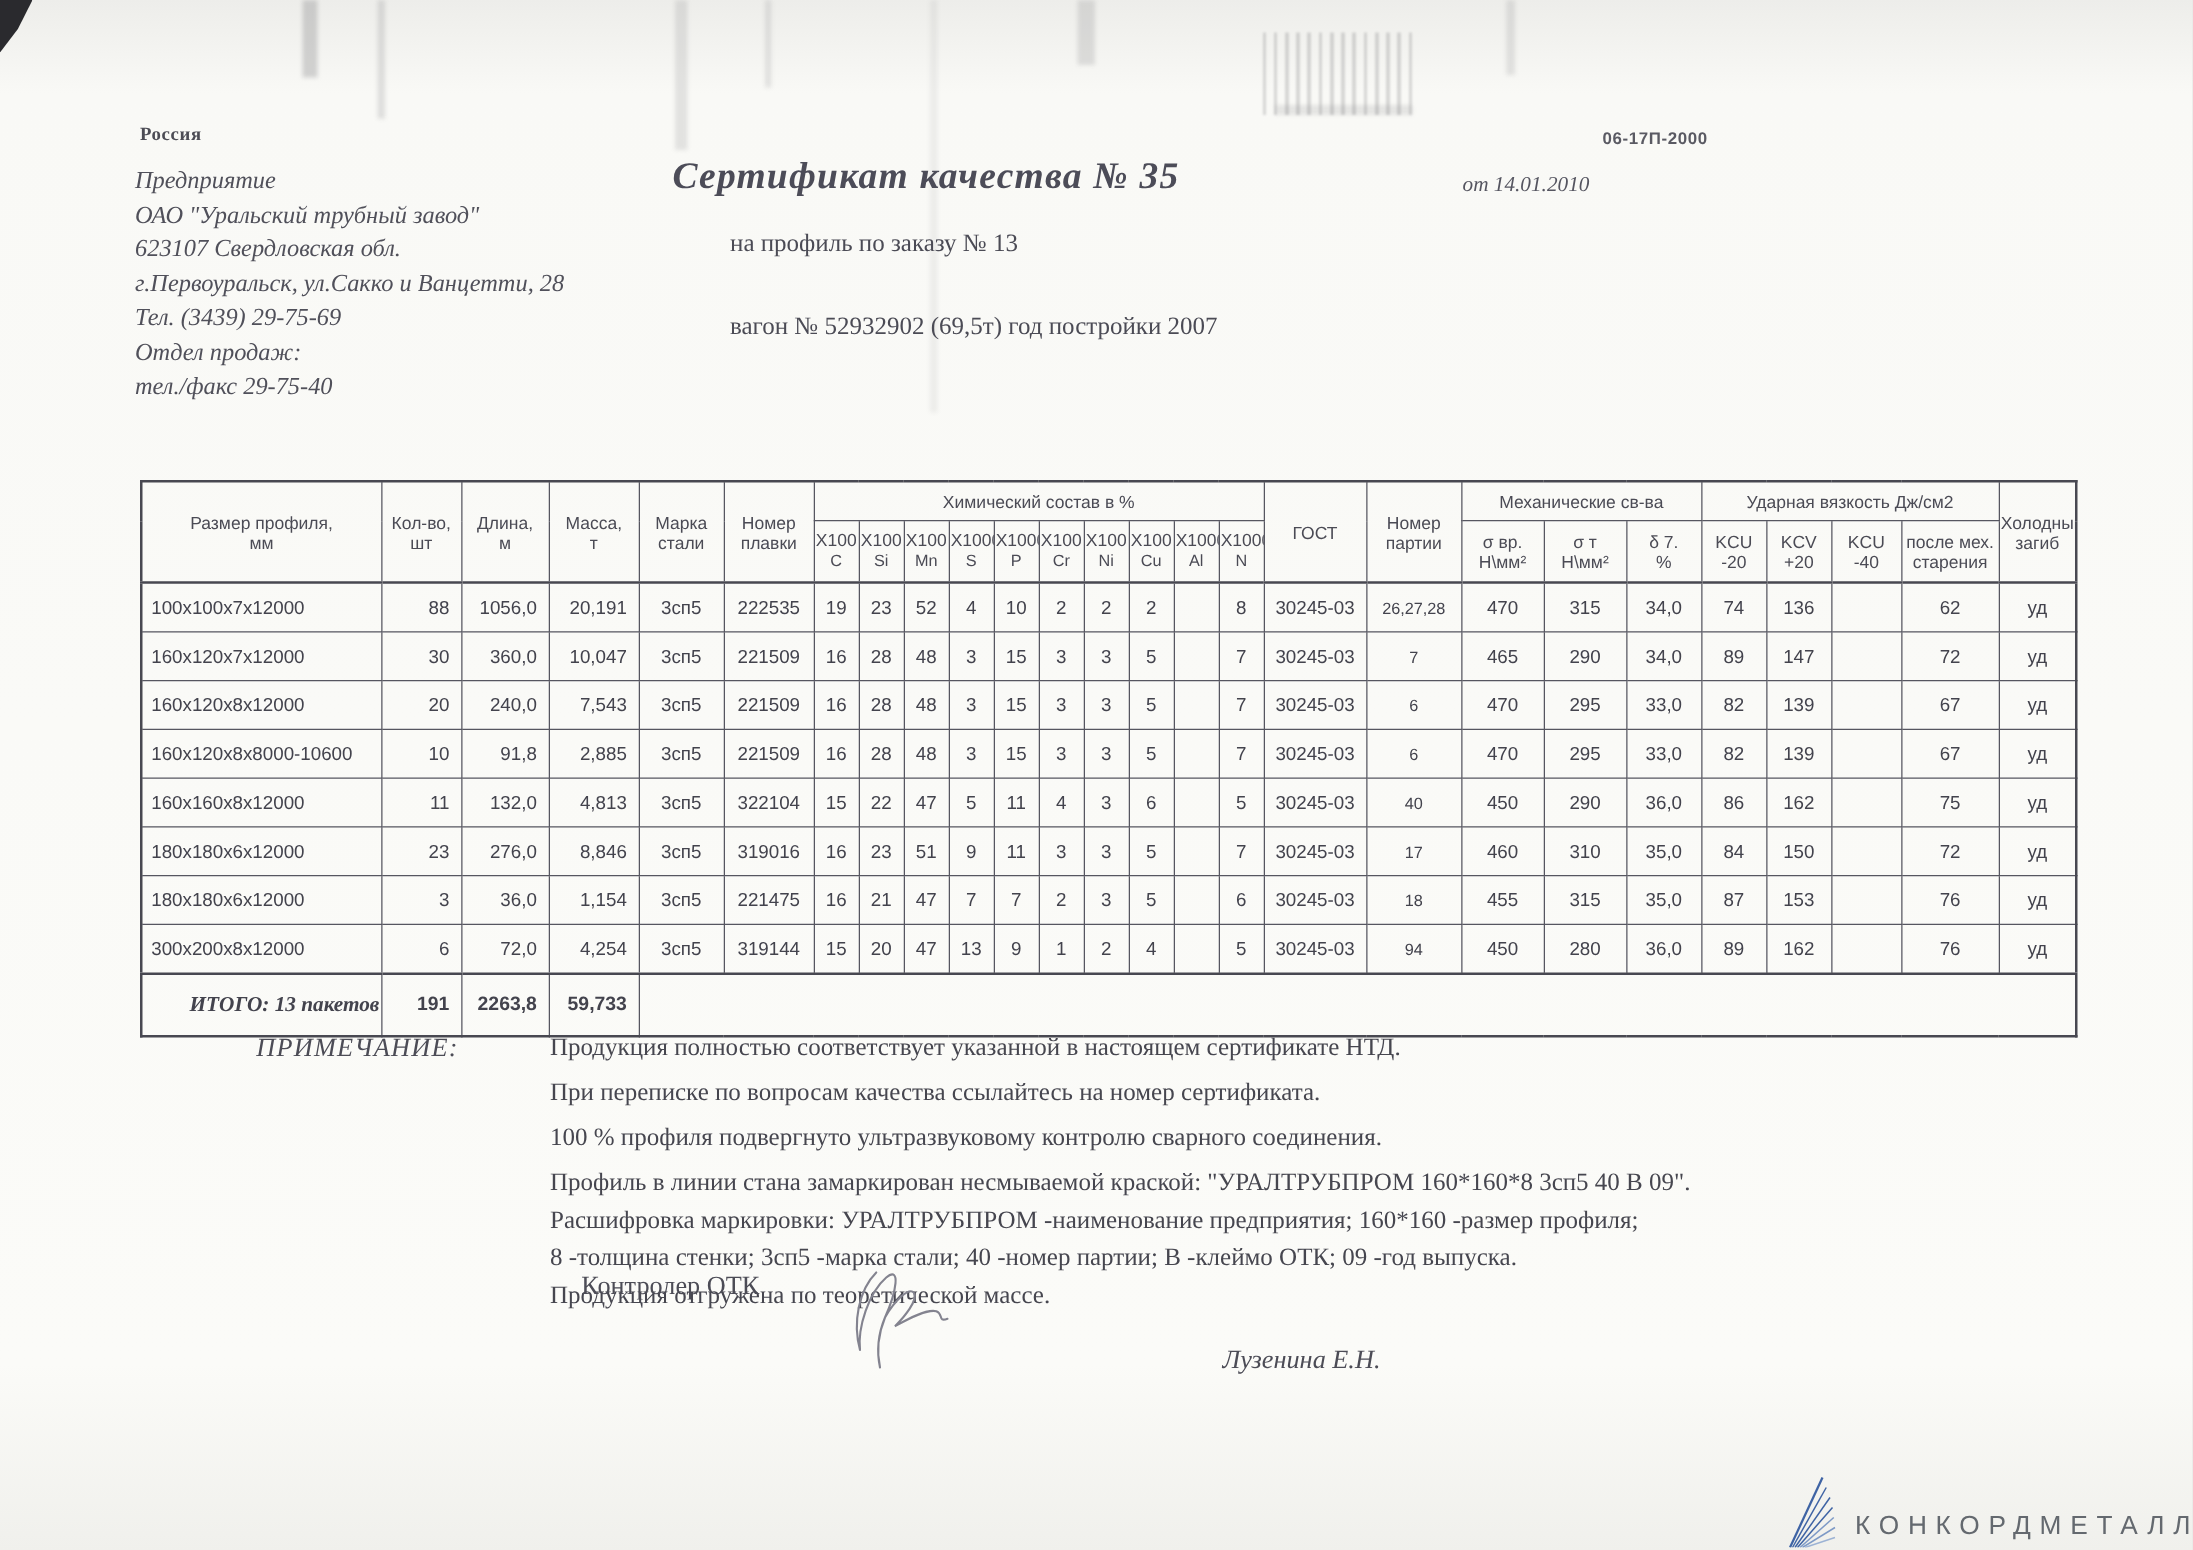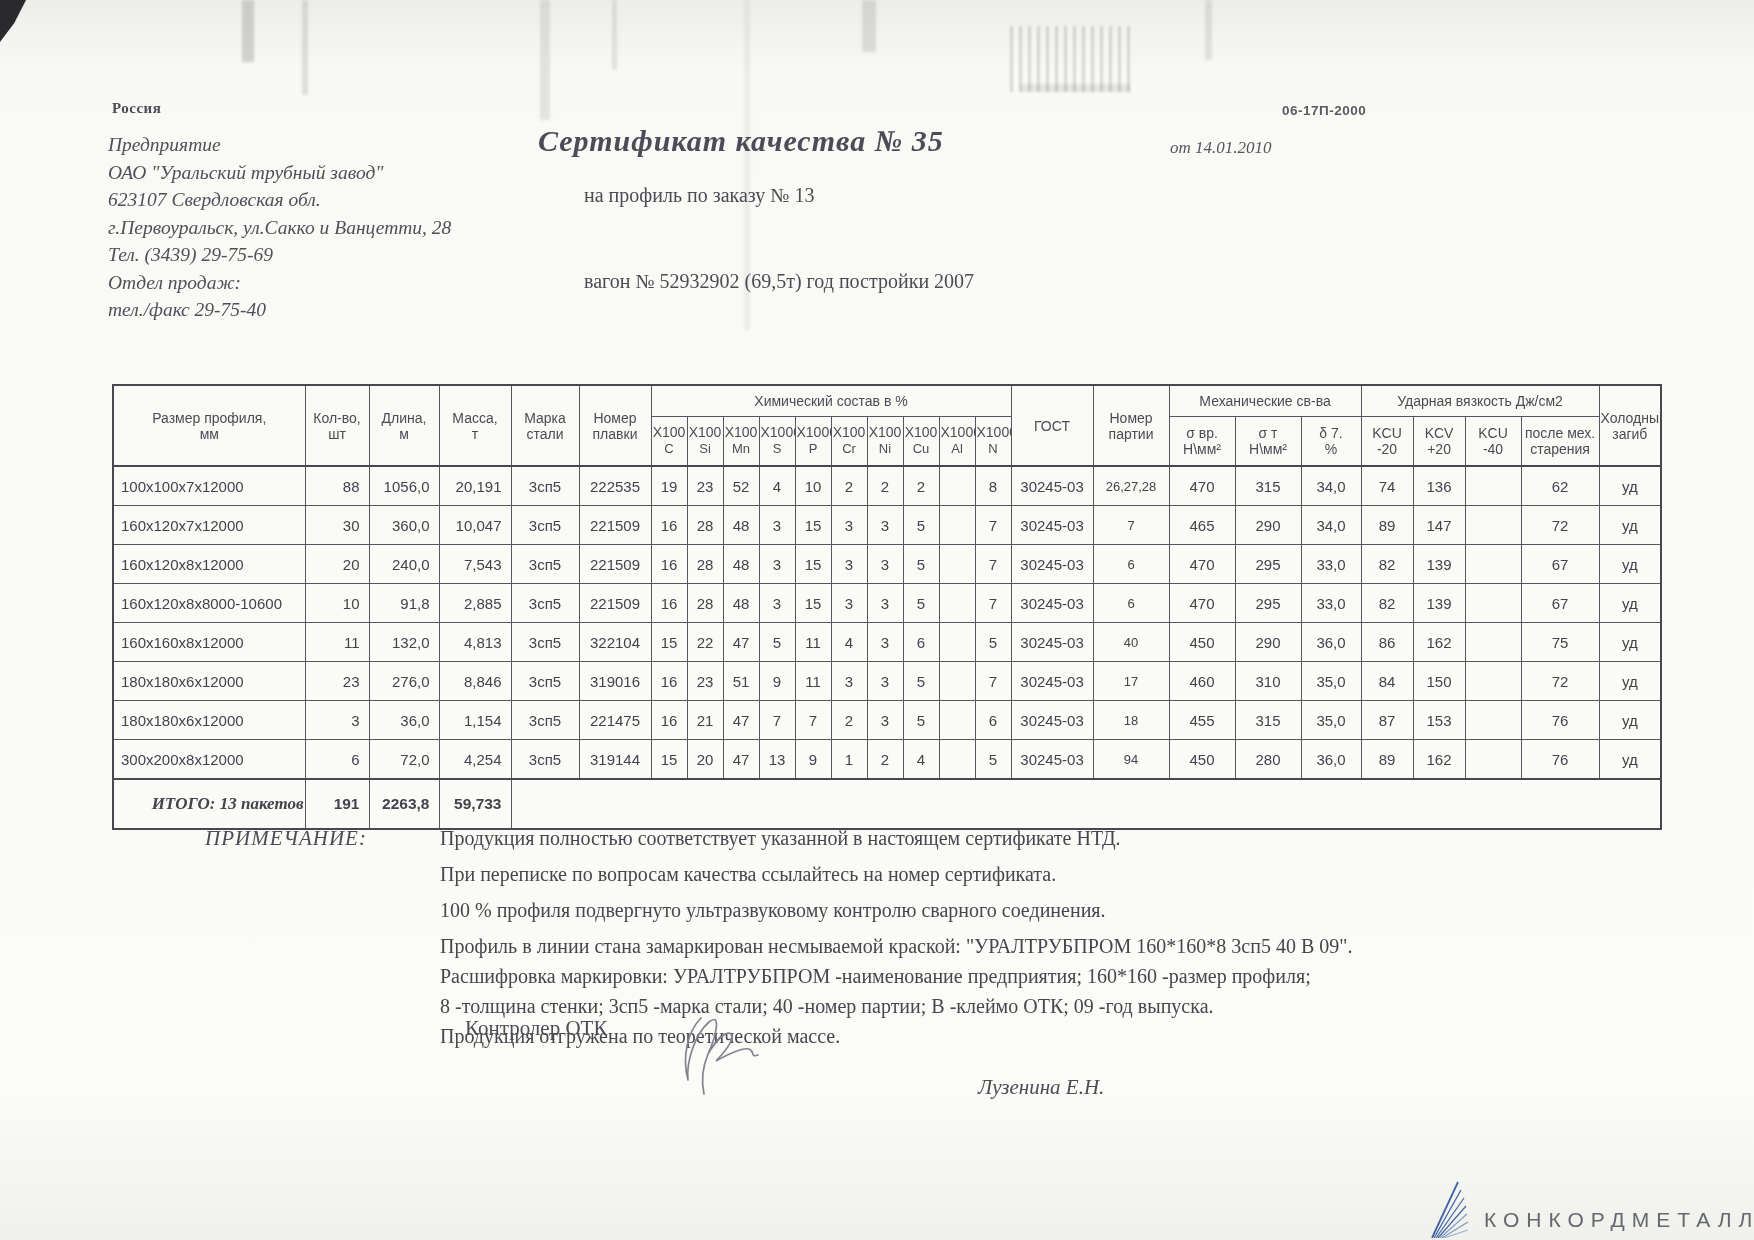--- a/index.html
+++ b/index.html
@@ -8,21 +8,21 @@
         font-family:"Liberation Serif",serif;color:#45454e;}
   .abs{position:absolute;}
   .noise{position:absolute;pointer-events:none;}
   
   #country{left:112px;top:100px;font-size:15px;font-weight:600;letter-spacing:.5px;color:#4c4c55;}
   #company{left:108px;top:131px;font-style:italic;font-size:19.5px;line-height:27.5px;color:#50505a;}
   #form-code{left:1282px;top:103px;font-family:"Liberation Sans",sans-serif;font-size:13.5px;font-weight:700;color:#5a5a63;letter-spacing:.5px;}
   #cert-title{left:538px;top:124px;font-size:30px;font-weight:700;font-style:italic;letter-spacing:1px;color:#4c4c58;}
   #cert-date{left:1170px;top:138px;font-style:italic;font-size:17px;color:#555560;}
   #cert-subject{left:584px;top:184px;font-size:20px;color:#4b4b55;text-align:right;}
-  #cert-wagon{left:584px;top:270px;font-size:20px;color:#4b4b55;}
+  #cert-wagon{left:584px;top:250px;font-size:20px;color:#4b4b55;}
   
   #table-wrap{left:112px;top:384px;width:1550px;}
   table{border-collapse:collapse;table-layout:fixed;width:1548px;
         font-family:"Liberation Sans",sans-serif;color:#43434d;}
   th,td{border:1px solid #565660;overflow:hidden;white-space:nowrap;}
   table{border:2.5px solid #484851;}
   thead th{font-weight:400;font-size:14px;white-space:pre-line;line-height:16px;text-align:center;color:#4b4b55;vertical-align:middle;}
   thead tr.h1 th{height:28px;}
   thead tr.h2 th{height:46px;}
   thead tr.h2 th, thead th[rowspan]{border-bottom:2px solid #484851;}

